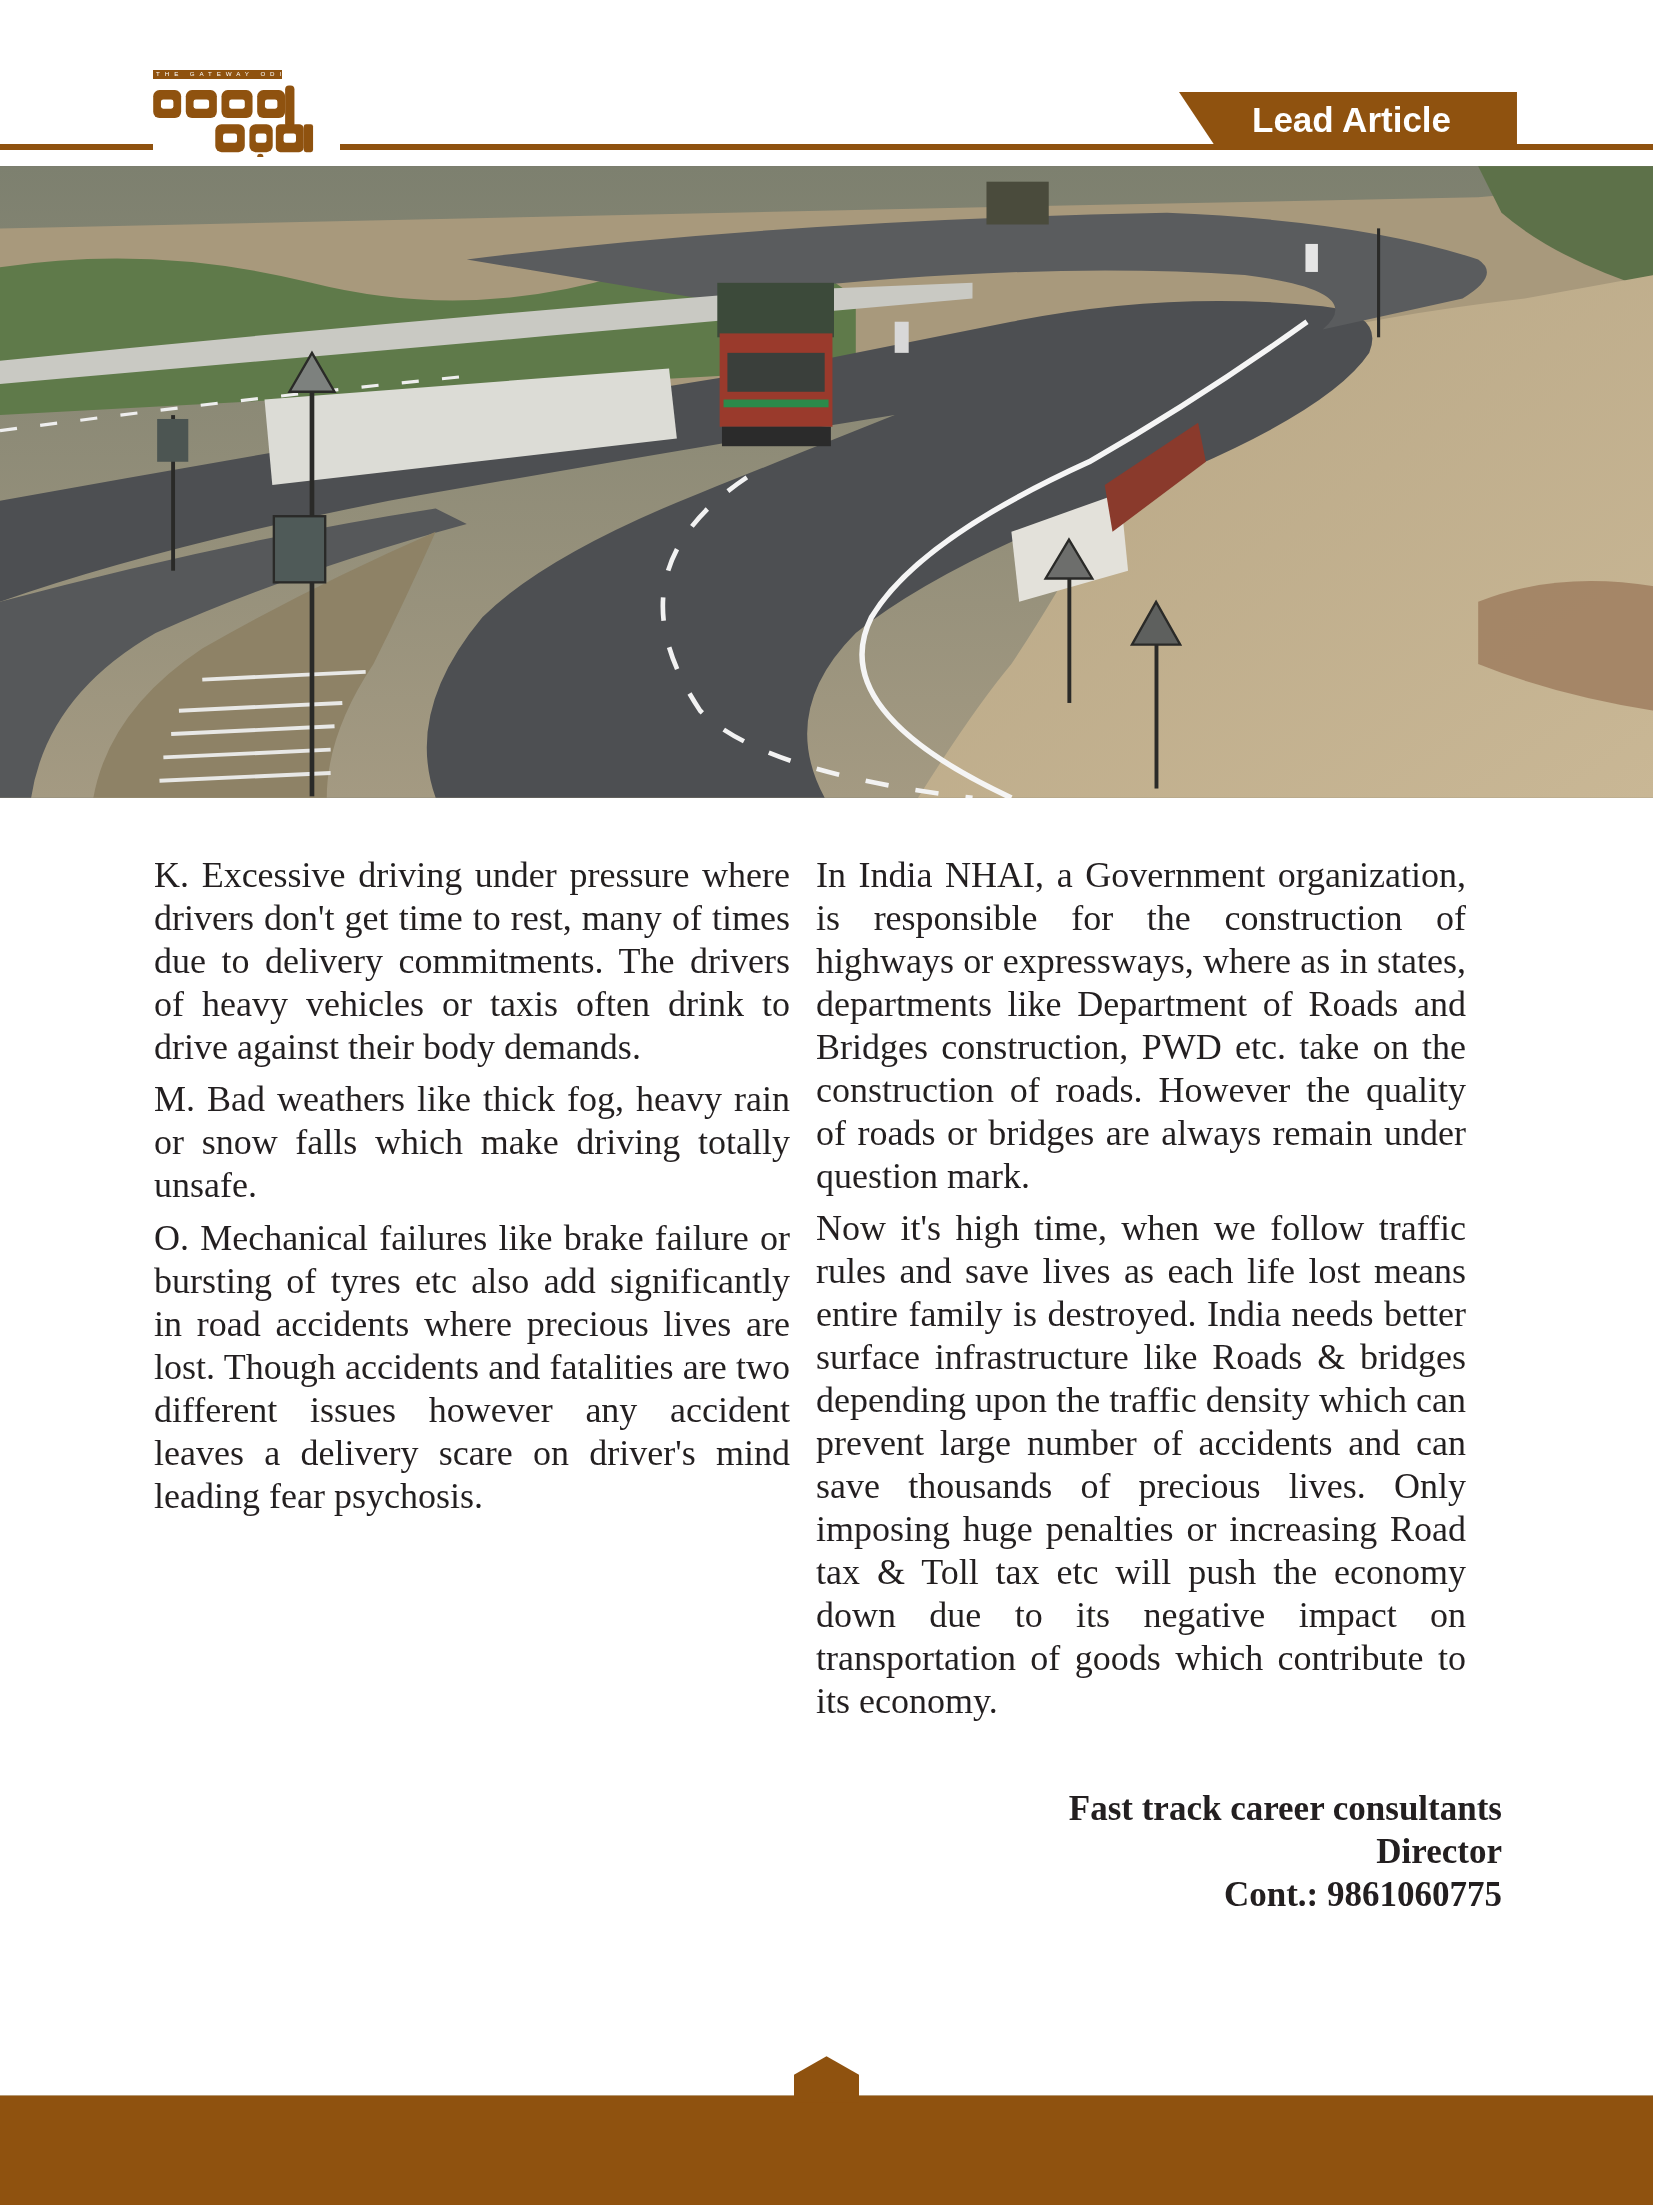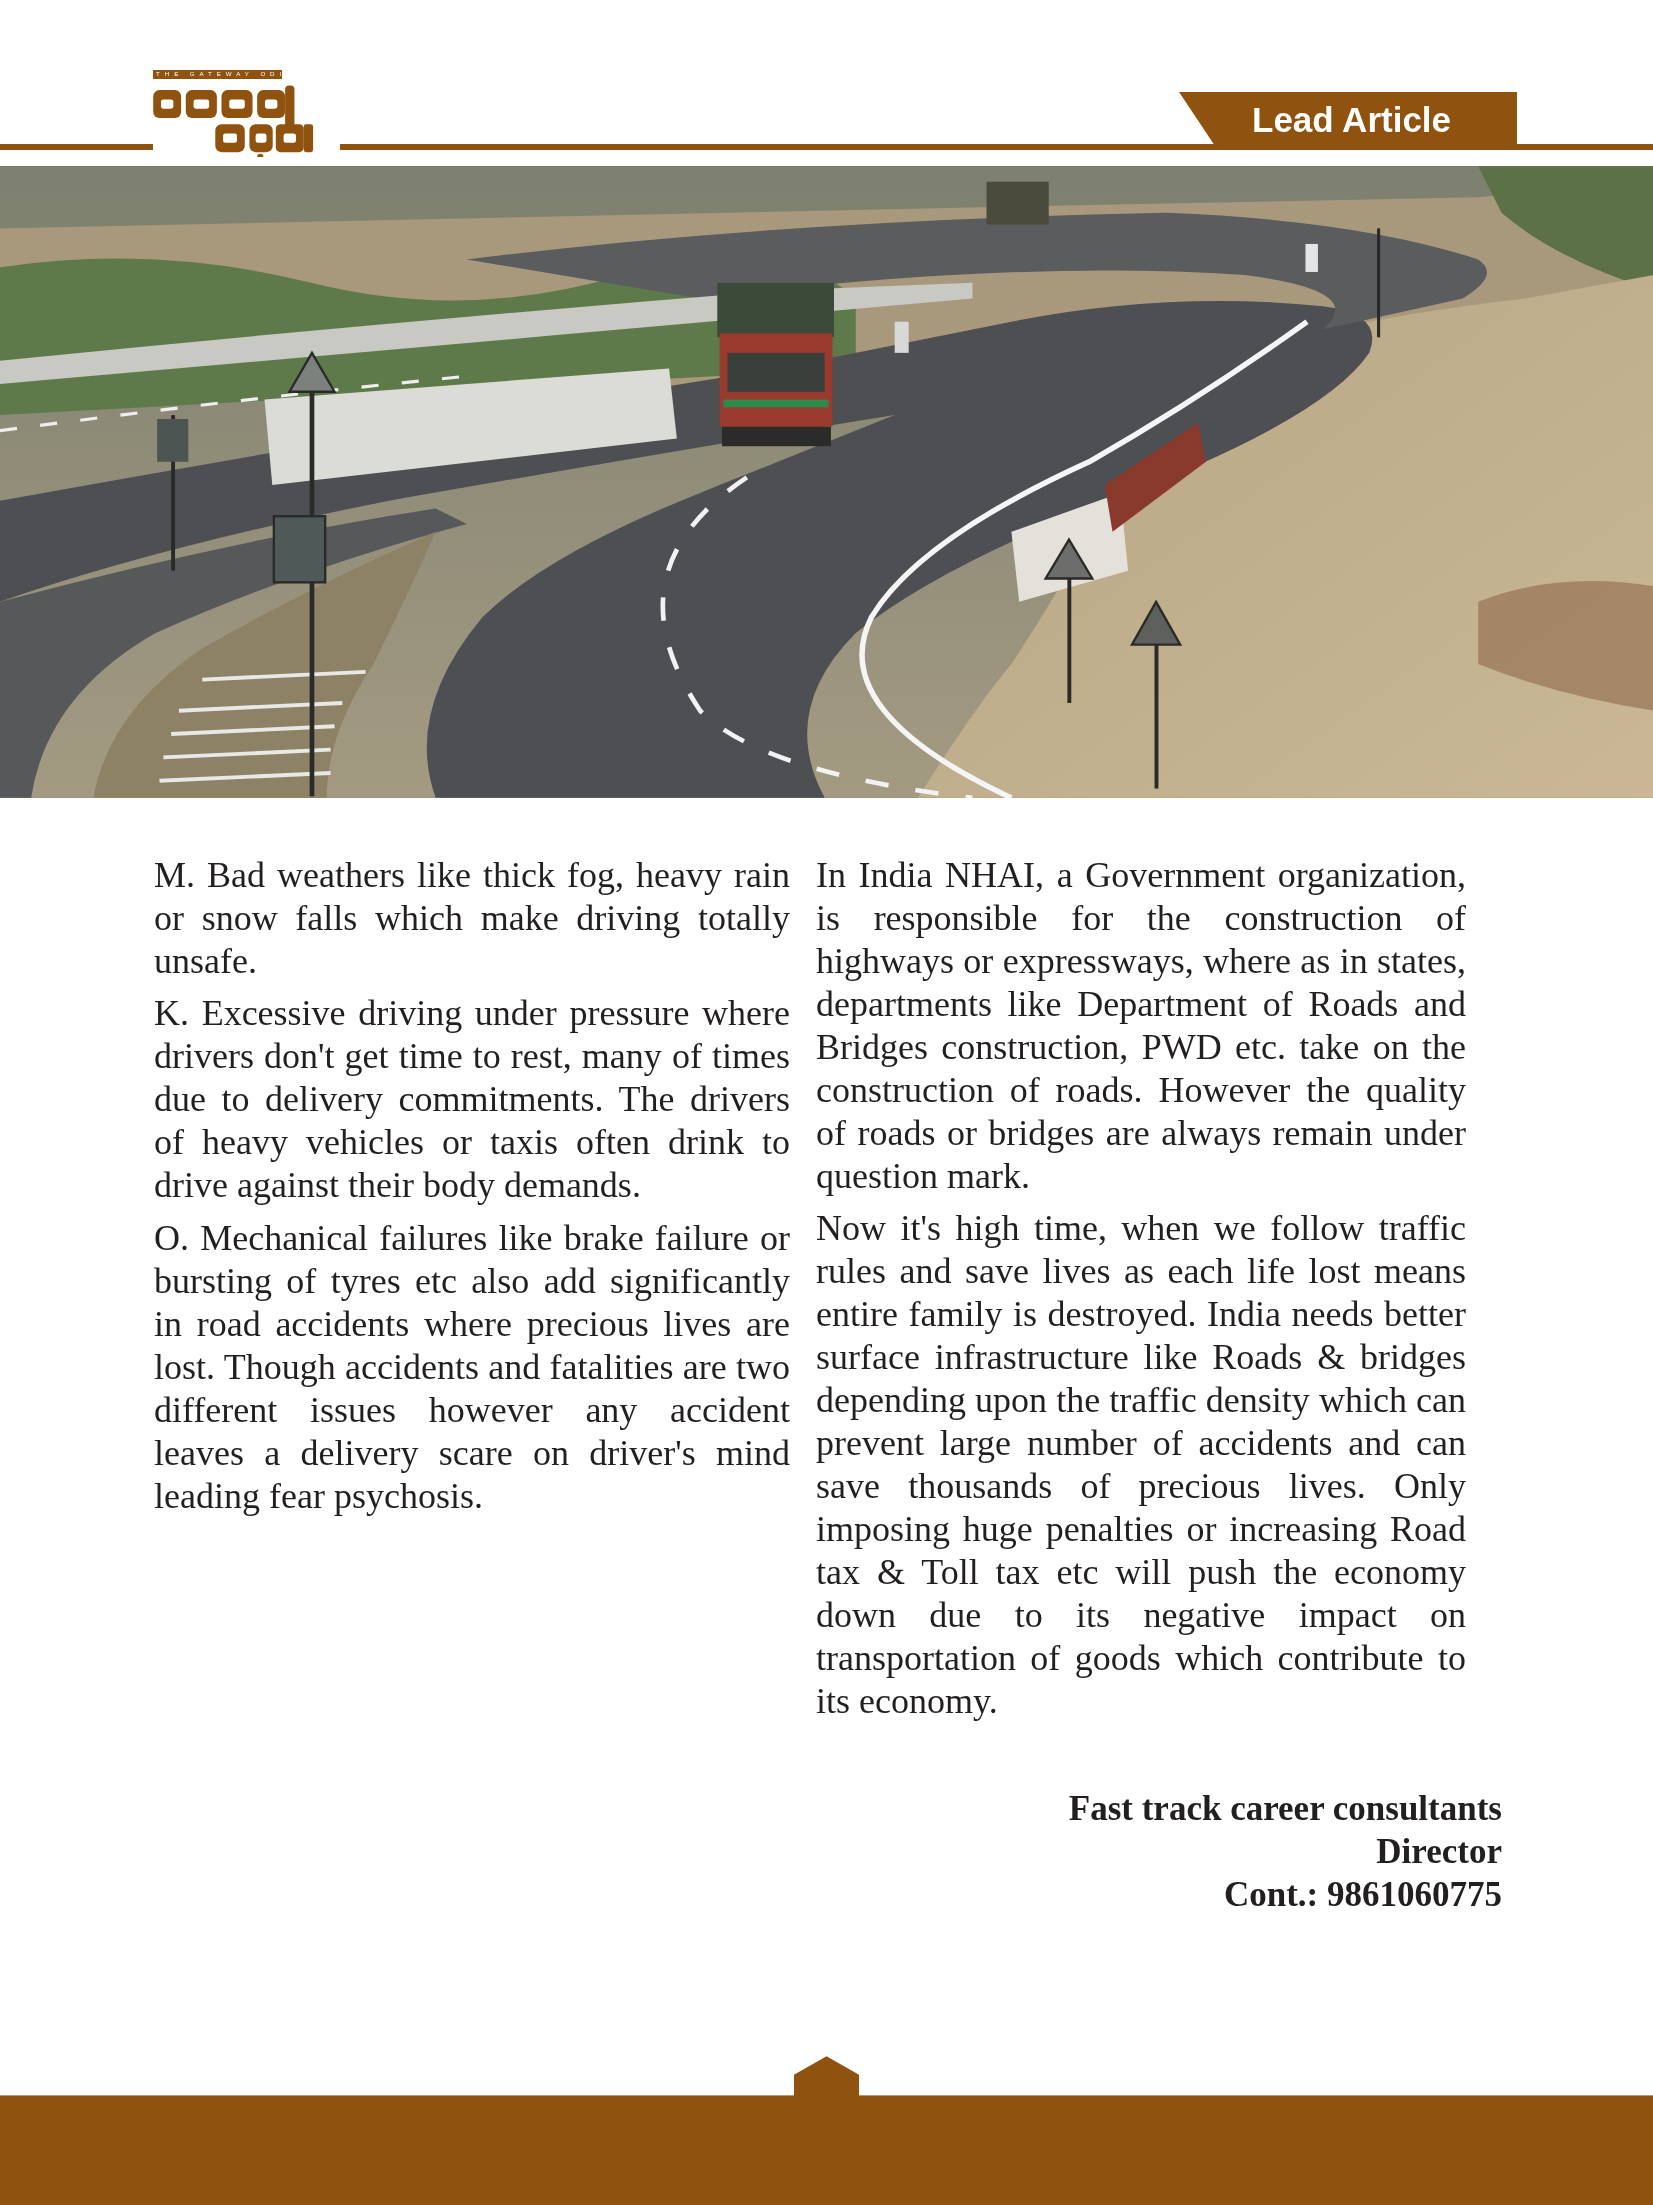--- a/index.html
+++ b/index.html
@@ -149,22 +149,22 @@
     </g>
     <polygon points="401,240 372,290 430,290" fill="#7d817e" stroke="#2a2a28" stroke-width="3"></polygon>
     <polygon points="1374,480 1344,530 1404,530" fill="#6d6e6c" stroke="#2a2a28" stroke-width="3"></polygon>
     <polygon points="1486,560 1455,615 1517,615" fill="#5e605e" stroke="#2a2a28" stroke-width="3"></polygon>
     <rect x="352" y="450" width="66" height="85" fill="#4f5a58" stroke="#2a2a28" stroke-width="3"></rect>
     <rect x="202" y="325" width="40" height="55" fill="#4c5552"></rect>
   </svg>
 </div>
 
 <div class="col col-left">
+  <p>K. Excessive driving under pressure where drivers don't get time to rest, many of times due to delivery commitments. The drivers of heavy vehicles or taxis often drink to drive against their body demands.</p>
   <p>M. Bad weathers like thick fog, heavy rain  or snow falls which make driving totally unsafe.</p>
-  <p>K. Excessive driving under pressure where drivers don't get time to rest, many of times due to delivery commitments. The drivers of heavy vehicles or taxis often drink to drive against their body demands.</p>
   <p>O. Mechanical failures like brake failure or bursting of tyres etc also add significantly in road accidents where precious lives are lost. Though accidents and fatalities are two different issues however any accident leaves a delivery scare on driver's mind leading fear psychosis.</p>
 </div>
 
 <div class="col col-right">
   <p>In India NHAI, a Government organization, is responsible for the construction of highways or  expressways, where as in states, departments like Department of Roads  and Bridges construction, PWD etc. take on the construction of roads. However the quality of roads or bridges are always remain under question mark.</p>
   <p>Now it's high time, when we follow traffic rules and save lives as each life lost means entire family is destroyed. India needs better surface infrastructure like Roads &amp; bridges depending upon the traffic density which can prevent large number of accidents and can save thousands of precious lives. Only imposing huge penalties or increasing Road tax &amp; Toll tax etc will push the economy down due to its negative impact on transportation of goods which contribute to its economy.</p>
 </div>
 
 <div class="signature">
   <div>Fast track career consultants</div>

